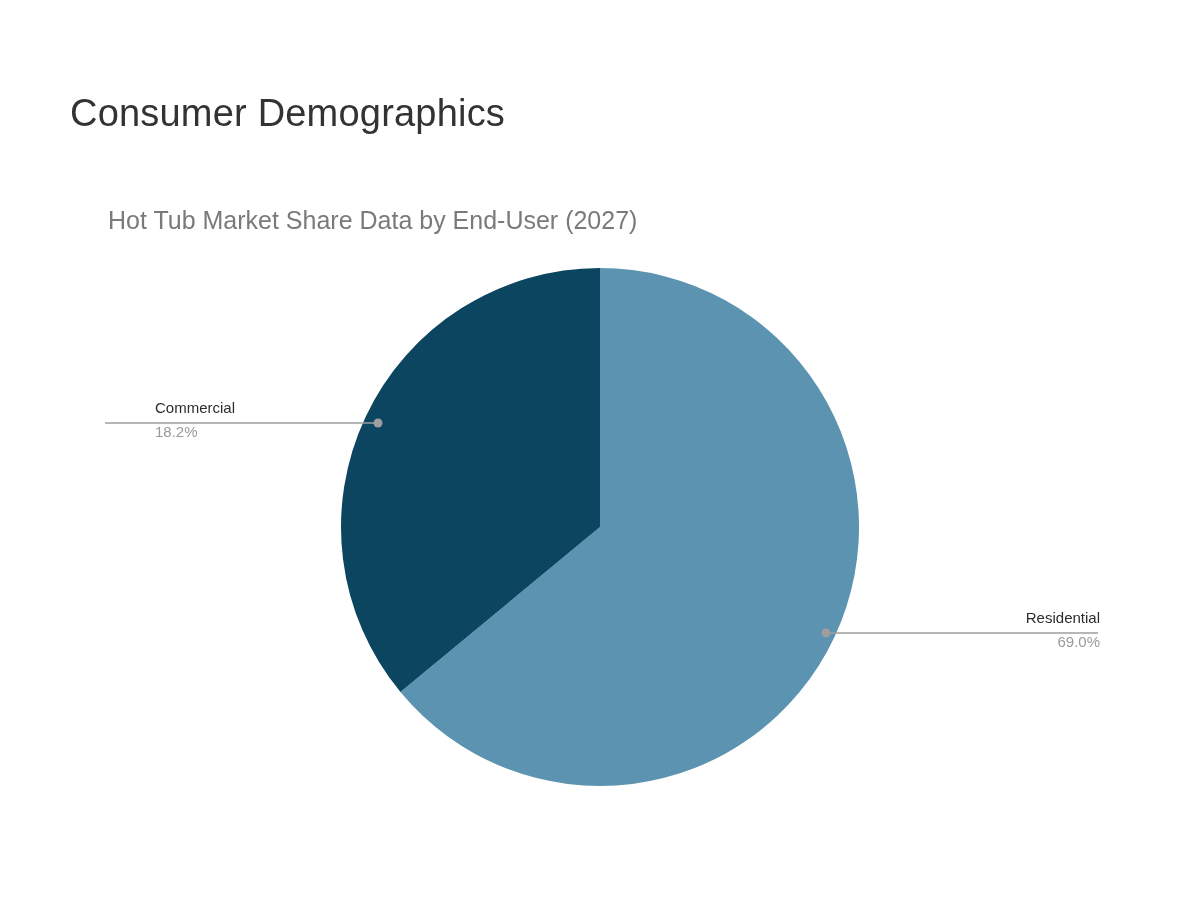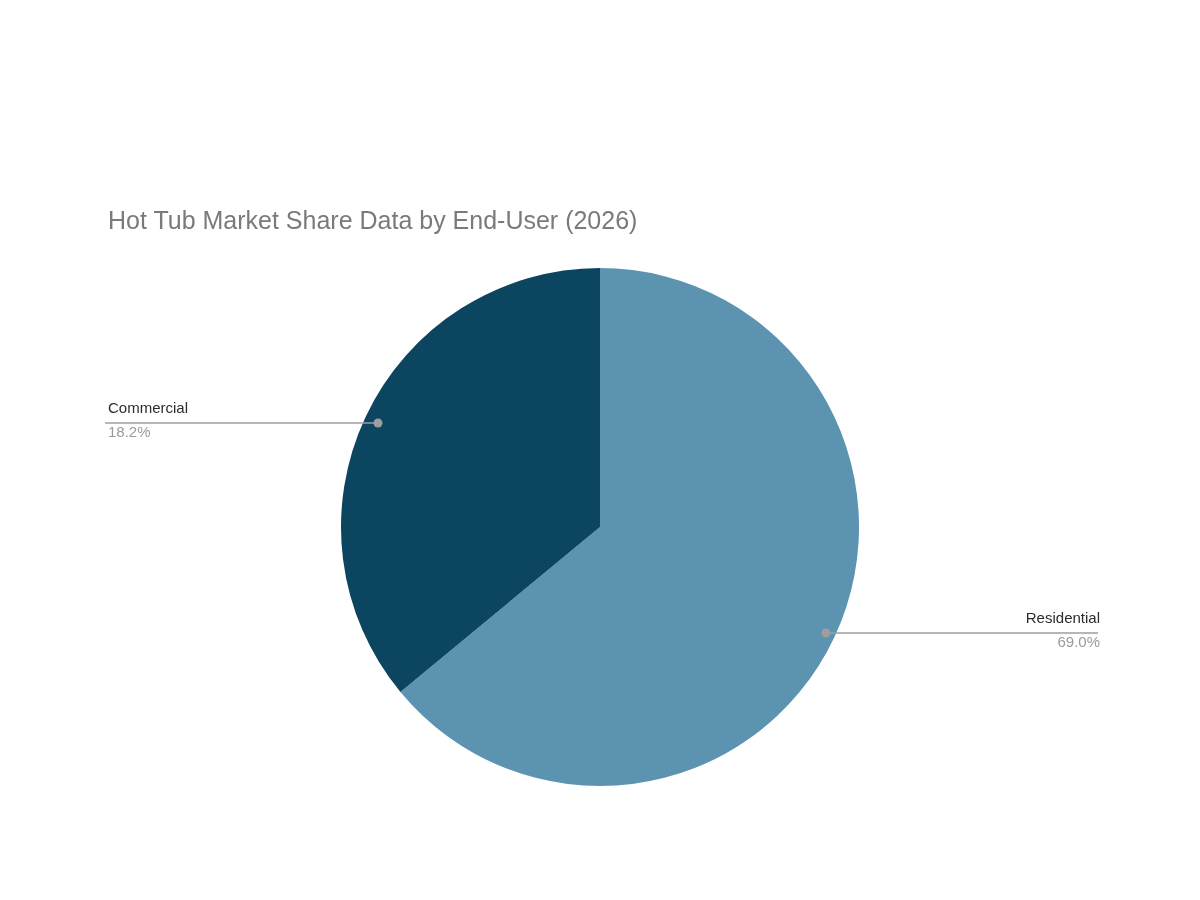--- a/index.html
+++ b/index.html
@@ -53,20 +53,21 @@
     left: 0;
     top: 0;
     display: block;
   }
 
   
   .callout {
     position: absolute;
     line-height: 1.0;
     white-space: nowrap;
+    margin-left: 47px;
   }
   .callout .cat {
     font-size: 15px;
     color: #2c2c2c;
     display: block;
     margin-bottom: 9px;
   }
   .callout .pct {
     font-size: 15px;
     color: #9a9a9a;
@@ -82,22 +83,23 @@
     right: 100px;
     top: 610px;
     text-align: right;
   }
 </style>
 </head>
 <body>
 
 <div id="page">
 
+  <div id="chart-title">Consumer Demographics</div>
 
-  <div id="chart-subtitle">Hot Tub Market Share Data by End-User (2026)</div>
+  <div id="chart-subtitle">Hot Tub Market Share Data by End-User (2027)</div>
 
   <div id="plot-area">
     <svg id="pie-svg" width="1200" height="900" viewBox="0 0 1200 900">
 
       <path id="slice-residential" d="M 600 527 L 600.00 268.00 A 259 259 0 1 1 400.44 692.09 Z" fill="#5b93b0"></path>
 
       <path id="slice-commercial" d="M 600 527 L 400.44 692.09 A 259 259 0 0 1 600.00 268.00 Z" fill="#0b4560"></path>
 
       <line id="leader-line-commercial" x1="105" x2="378" y1="423" y2="423" stroke="#9e9e9e" stroke-width="1.6"></line>
       <circle id="leader-dot-commercial" cx="378" cy="423" r="4.5" fill="#9e9e9e"></circle>

